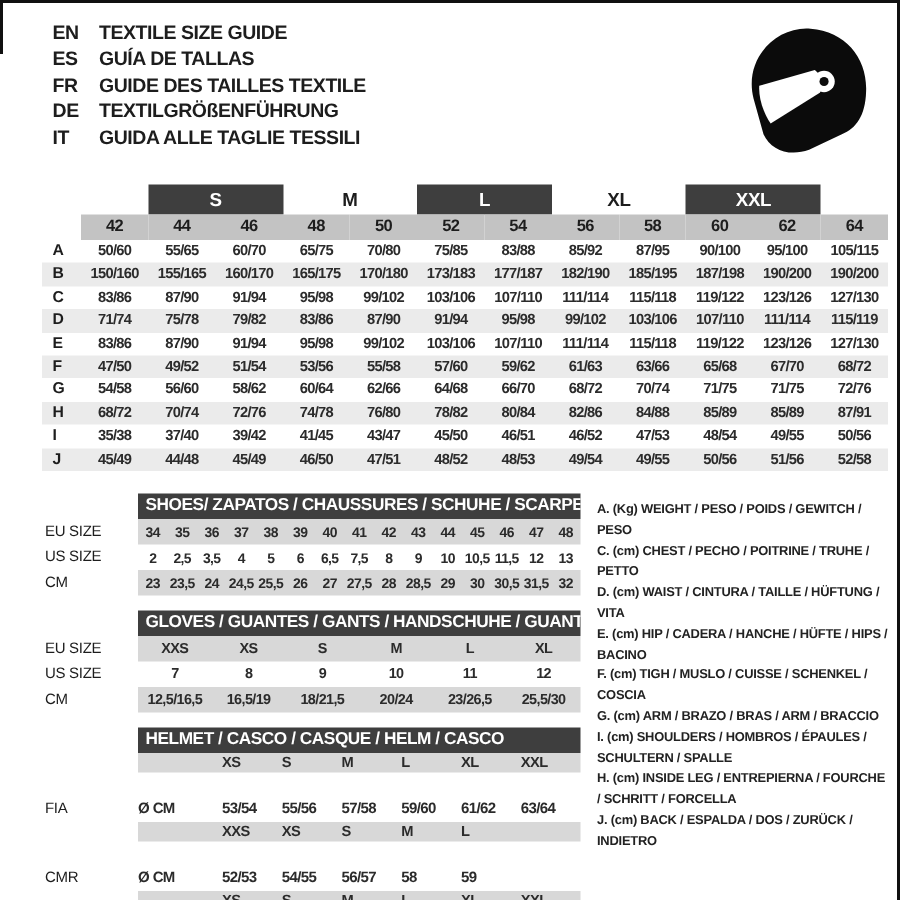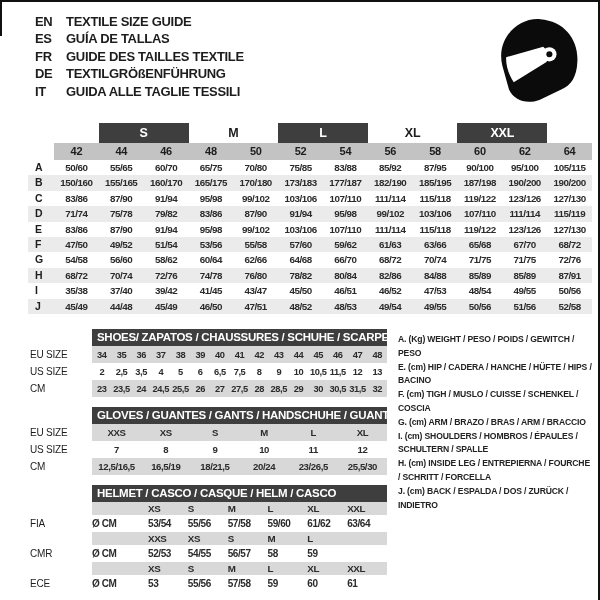--- a/index.html
+++ b/index.html
@@ -43,21 +43,21 @@
   .sub-row .vals.shaded { background:#d8d8d8; }
   .vals .cell { text-align:center; font-weight:700; letter-spacing:-0.4px; color:#2b2b2b; white-space:nowrap; }
   .shoes-vals { grid-template-columns:repeat(15,1fr); }
   .shoes-vals .cell { font-size:9.3px; }
   .gloves-vals { grid-template-columns:repeat(6,1fr); }
   .gloves-vals .cell { font-size:9.6px; }
   .helmet-vals { grid-template-columns:56px repeat(6,1fr); }
   .helmet-vals .cell { text-align:left; font-size:10px; }
   .hg-sizes { height:13px; }
   .hg-sizes .vals .cell { font-size:9.8px; }
-  .hg-values { height:17px; }
+  .hg-values { height:17px;margin-top:16px; }
 
   
   .legend { position:absolute; left:398px; top:331px; width:196px; }
   .legend-item { font-weight:700; font-size:8.6px; line-height:13.8px; letter-spacing:-0.15px; color:#222; }
 </style>
 </head>
 <body>
 
 <div class="page">
 
@@ -446,20 +446,22 @@
               <div class="cell">60</div>
               <div class="cell">61</div>
             </div>
           </div>
         </div>
     </div>
   </div>
 
   <div class="legend">
       <div class="legend-item">A. (Kg) WEIGHT / PESO / POIDS / GEWITCH / PESO</div>
+      <div class="legend-item">C. (cm) CHEST / PECHO / POITRINE / TRUHE / PETTO</div>
+      <div class="legend-item">D. (cm) WAIST / CINTURA / TAILLE / HÜFTUNG / VITA</div>
       <div class="legend-item">E. (cm) HIP / CADERA / HANCHE / HÜFTE / HIPS /  BACINO</div>
       <div class="legend-item">F. (cm) TIGH / MUSLO / CUISSE / SCHENKEL / COSCIA</div>
       <div class="legend-item">G. (cm) ARM  / BRAZO / BRAS / ARM / BRACCIO</div>
       <div class="legend-item">I.  (cm) SHOULDERS / HOMBROS / ÉPAULES / SCHULTERN / SPALLE</div>
       <div class="legend-item">H. (cm) INSIDE LEG / ENTREPIERNA / FOURCHE / SCHRITT / FORCELLA</div>
       <div class="legend-item">J. (cm) BACK / ESPALDA / DOS / ZURÜCK / INDIETRO</div>
     </div>
 
 </div>
 

